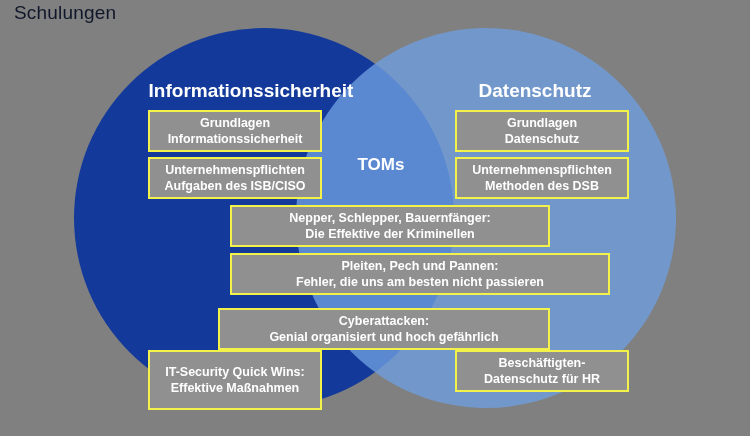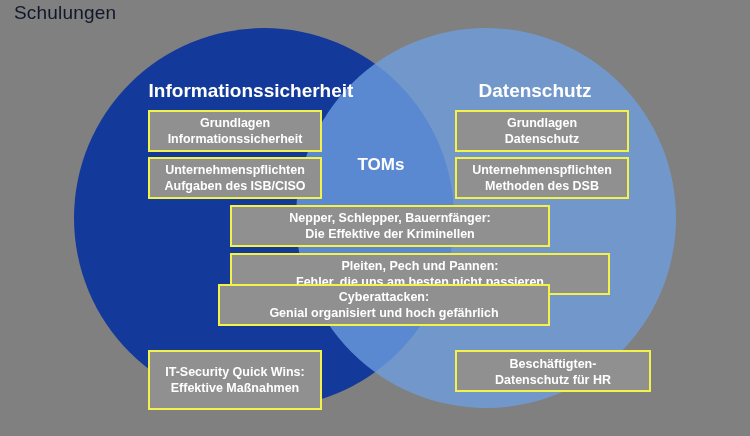--- a/index.html
+++ b/index.html
@@ -135,28 +135,28 @@
   <div class="box" style="left:230px; top:205px; width:320px; height:42px;">
     <span>Nepper, Schlepper, Bauernfänger:</span>
     <span>Die Effektive der Kriminellen</span>
   </div>
 
   <div class="box" style="left:230px; top:253px; width:380px; height:42px;">
     <span>Pleiten, Pech und Pannen:</span>
     <span>Fehler, die uns am besten nicht passieren</span>
   </div>
 
-  <div class="box" style="left:218px; top:284px; width:332px; height:42px;">
+  <div class="box" style="left:218px; top:308px; width:332px; height:42px;">
     <span>Cyberattacken:</span>
     <span>Genial organisiert und hoch gefährlich</span>
   </div>
 
   <div class="box" style="left:148px; top:350px; width:174px; height:60px;">
     <span>IT-Security Quick Wins:</span>
     <span>Effektive Maßnahmen</span>
   </div>
 
-  <div class="box" style="left:455px; top:350px; width:196px; height:42px;justify-content:flex-end;">
+  <div class="box" style="left:455px; top:350px; width:174px; height:42px;">
     <span>Beschäftigten-</span>
     <span>Datenschutz für HR</span>
   </div>
 
 </div>
 
 </body></html>

